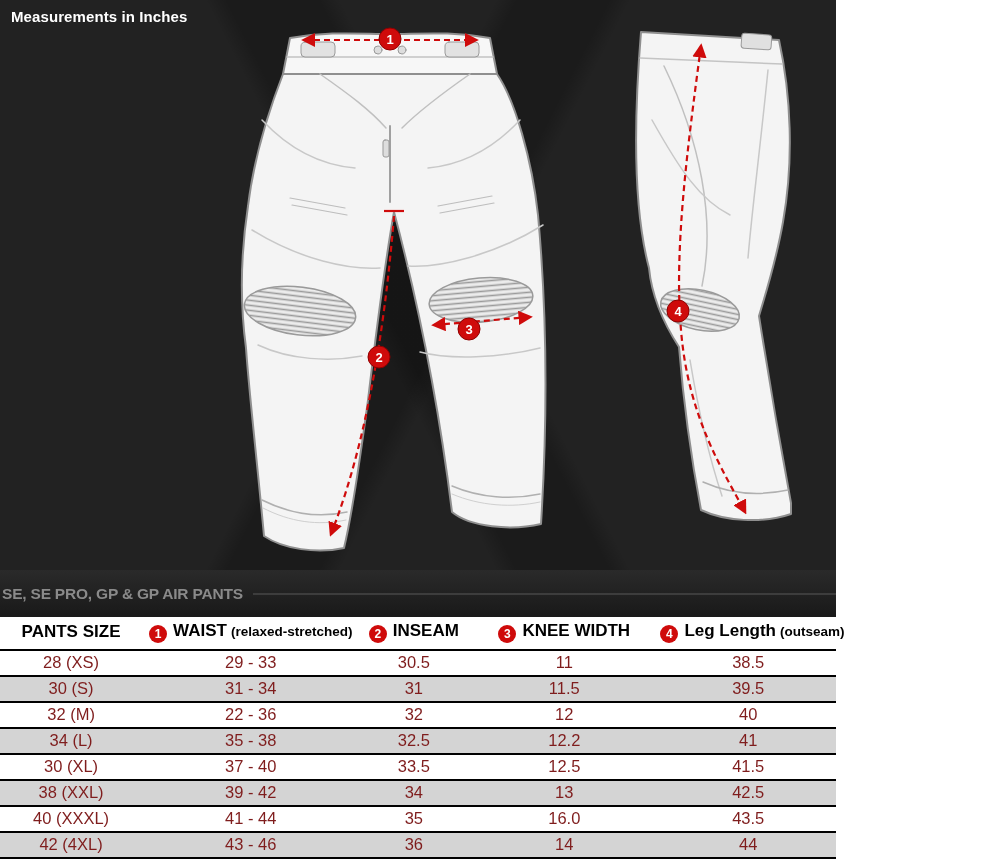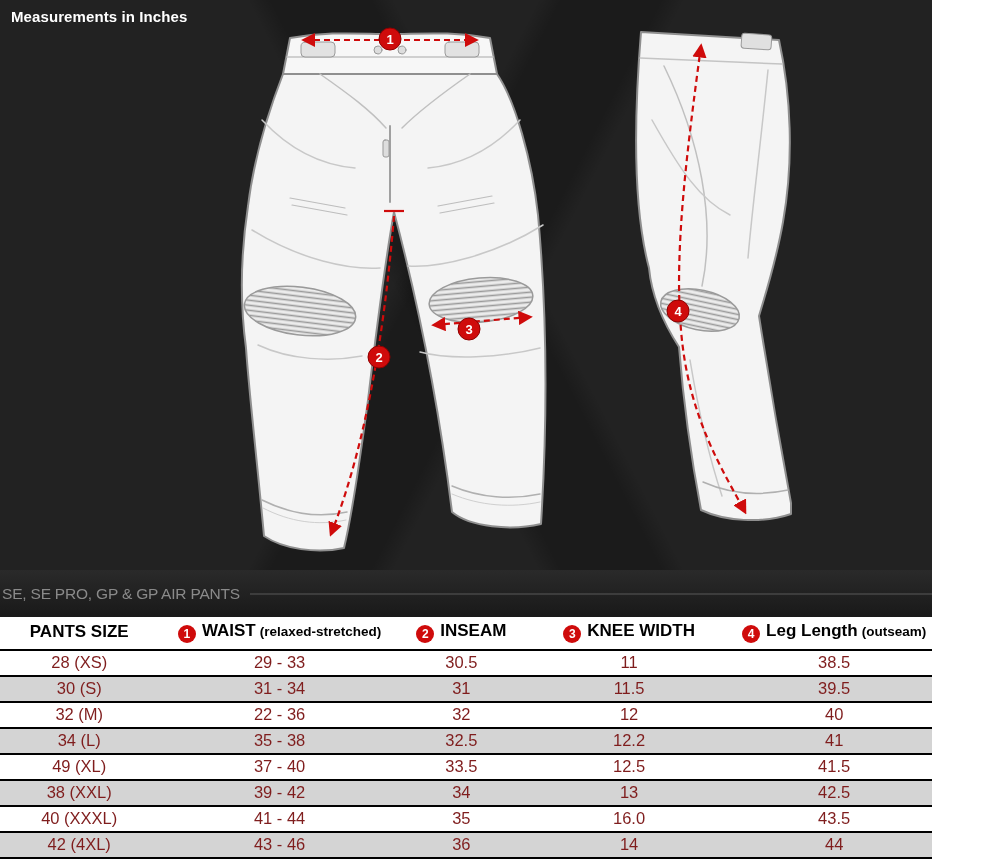--- a/index.html
+++ b/index.html
@@ -1,20 +1,20 @@
 <!DOCTYPE html>
 <html><head>
 <meta charset="utf-8">
 <style>
   html,body{margin:0;padding:0;}
   body{
     width:1000px;height:863px;overflow:hidden;background:#fff;
     font-family:"Liberation Sans", sans-serif;
   }
-  .page{width:932px;height:863px;display:flex;flex-direction:column;}
+  .page{width:836px;height:863px;display:flex;flex-direction:column;}
 
   
   .diagram-area{
     position:relative;height:570px;flex:none;
     background:
       linear-gradient(63deg,  transparent 44%, rgba(0,0,0,0.22) 46%, rgba(0,0,0,0.22) 54%, transparent 56%),
       linear-gradient(117deg, transparent 44%, rgba(0,0,0,0.22) 46%, rgba(0,0,0,0.22) 54%, transparent 56%),
       #222222;
   }
   .measure-note{
@@ -25,21 +25,21 @@
 
   .callout text{font:bold 13px "Liberation Sans", sans-serif;fill:#fff;text-anchor:middle;}
 
   
   .section-bar{
     height:47px;flex:none;display:flex;align-items:center;
     background:linear-gradient(#2a2a2a,#191919);
     padding-left:2px;box-sizing:border-box;
   }
   .section-title{
-    color:#8a8a8a;font-weight:normal;font-size:15.5px;white-space:nowrap;
+    color:#8a8a8a;font-weight:bold;font-size:15.5px;white-space:nowrap;
     letter-spacing:-0.2px;
   }
   .section-rule{flex:1;height:2px;background:#3d3d3d;margin-left:10px;margin-right:0;}
 
   
   .table-wrap{flex:1;background:#fff;}
   table.size-table{
     width:100%;border-collapse:collapse;table-layout:fixed;
     border-bottom:4px solid #000;
   }
@@ -232,21 +232,21 @@
           <td>40</td>
         </tr>
         <tr>
           <td>34 (L)</td>
           <td>35 - 38</td>
           <td>32.5</td>
           <td>12.2</td>
           <td>41</td>
         </tr>
         <tr>
-          <td>49 (XL)</td>
+          <td>30 (XL)</td>
           <td>37 - 40</td>
           <td>33.5</td>
           <td>12.5</td>
           <td>41.5</td>
         </tr>
         <tr>
           <td>38 (XXL)</td>
           <td>39 - 42</td>
           <td>34</td>
           <td>13</td>

